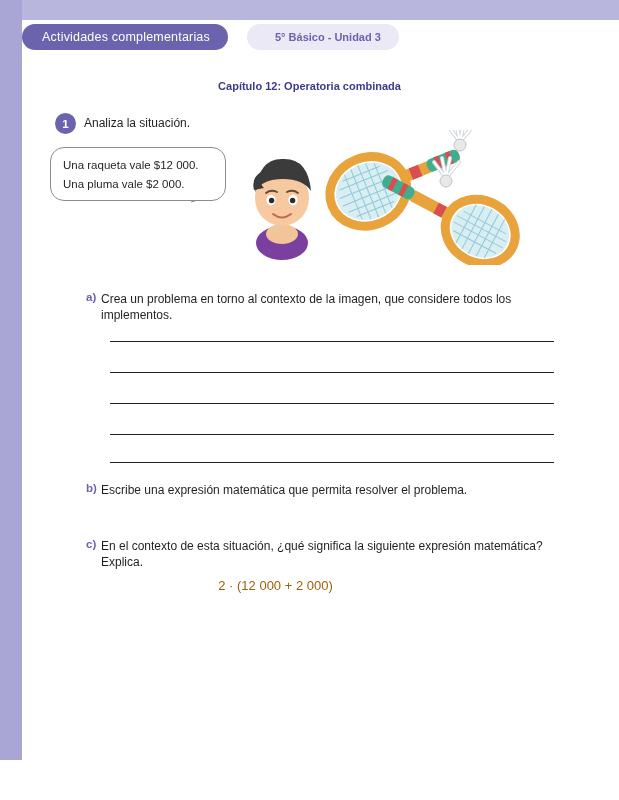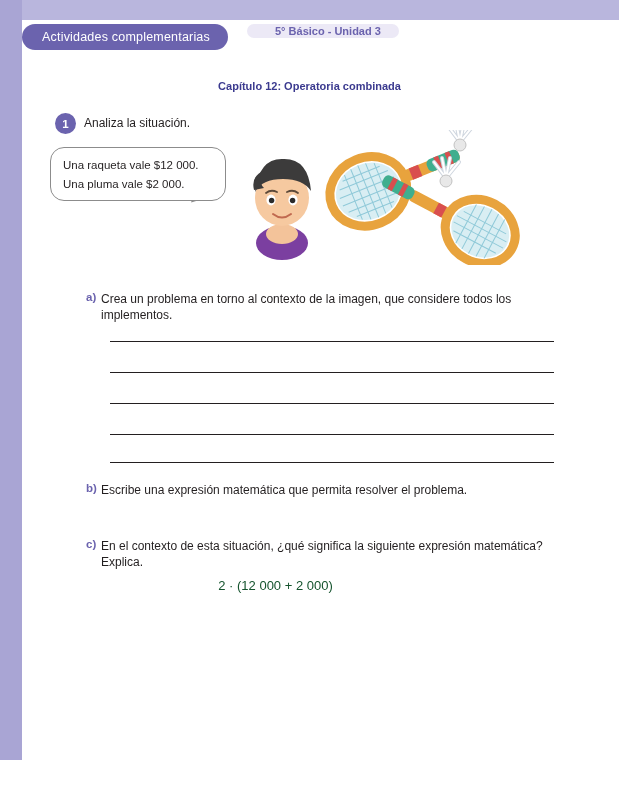--- a/index.html
+++ b/index.html
@@ -48,21 +48,21 @@
     display: flex;
     align-items: center;
     padding: 0 18px 0 20px;
     letter-spacing: 0.2px;
   }
 
   .header-unit {
     position: absolute;
     left: 247px;
     top: 24px;
-    height: 14px;
+    height: 26px;
     background: #ece9f6;
     border-radius: 13px;
     color: #6b63ae;
     font-size: 11px;
     font-weight: bold;
     display: flex;
     align-items: center;
     padding: 0 18px 0 28px;
     z-index: -1;
   }
@@ -179,21 +179,21 @@
   .qc-label { left: 86px; top: 538px; }
   .qc-text  { left: 101px; top: 538px; width: 450px; }
 
   .expr {
     position: absolute;
     left: 0;
     top: 578px;
     width: 551px;
     text-align: center;
     font-size: 13px;
-    color: #14532d;
+    color: #a16207;
   }
 
   .answer-line {
     position: absolute;
     left: 110px;
     width: 444px;
     height: 1px;
     background: #231f20;
   }
 

